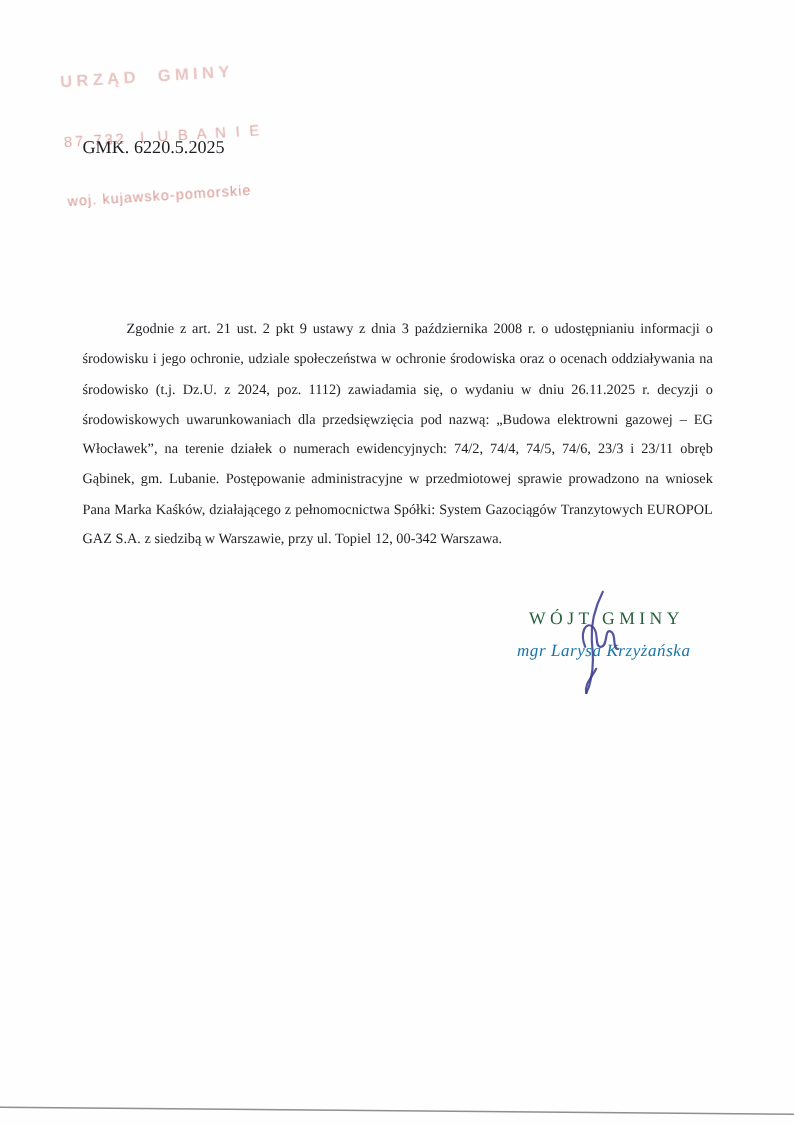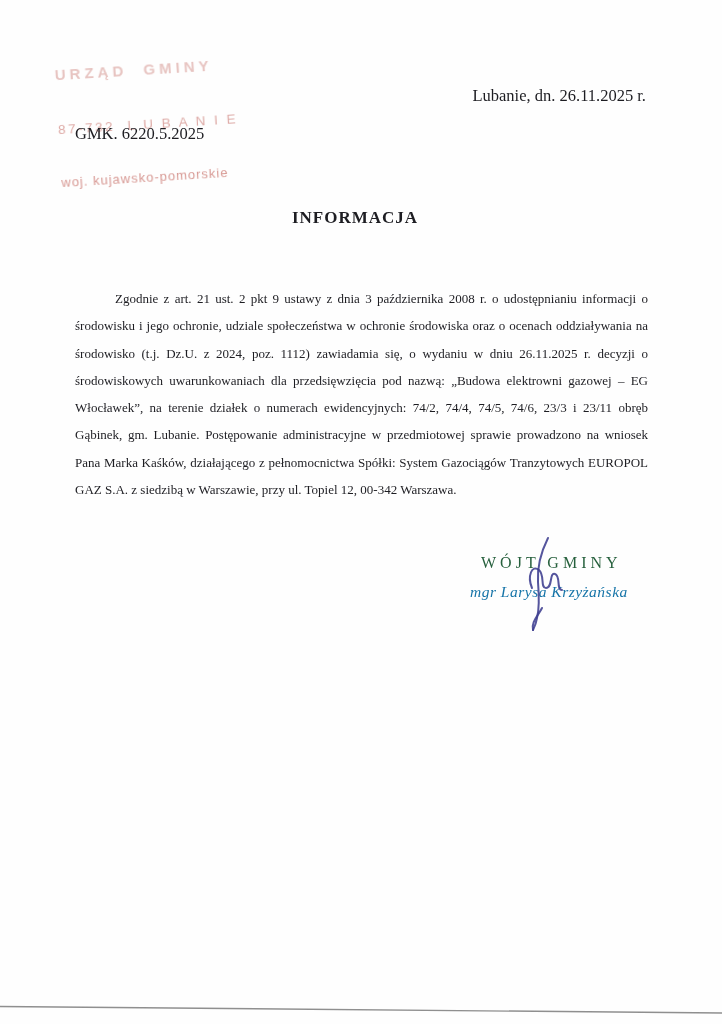--- a/index.html
+++ b/index.html
@@ -73,25 +73,23 @@
 <body>
 
 <div class="page">
 
   <div class="office-stamp" style="color: rgb(210, 139, 133);">
     <div class="l1">URZĄD  GMINY</div>
     <div class="l2">87-732  L U B A N I E</div>
     <div class="l3">woj. kujawsko-pomorskie</div>
   </div>
 
-  <div class="date-line">Lubanie, dn. 26.11.2025 r.</div>
 
   <div class="ref-number">GMK. 6220.5.2025</div>
 
-  <div class="doc-title">INFORMACJA</div>
 
   <div class="body-par">Zgodnie z art. 21 ust. 2 pkt 9 ustawy z dnia 3 października 2008 r. o udostępnianiu informacji o środowisku i jego ochronie, udziale społeczeństwa w ochronie środowiska oraz o ocenach oddziaływania na środowisko (t.j. Dz.U. z 2024, poz. 1112) zawiadamia się, o wydaniu w dniu 26.11.2025 r. decyzji o środowiskowych uwarunkowaniach dla przedsięwzięcia pod nazwą: „Budowa elektrowni gazowej – EG Włocławek”, na terenie działek o numerach ewidencyjnych: 74/2, 74/4, 74/5, 74/6, 23/3 i 23/11 obręb Gąbinek, gm. Lubanie. Postępowanie administracyjne w przedmiotowej sprawie prowadzono na wniosek Pana Marka Kaśków, działającego z pełnomocnictwa Spółki: System Gazociągów Tranzytowych EUROPOL GAZ S.A. z siedzibą w Warszawie, przy ul. Topiel 12, 00-342 Warszawa.</div>
 
   <div class="sig-title" style="color: #14532d;">WÓJT GMINY</div>
   <div class="sig-name" style="color: #0369a1;">mgr Larysa Krzyżańska</div>
 
   <svg class="sig-ink" viewBox="0 0 62 96">
     <path d="M 36 2 C 30 14, 25 30, 26 46 C 27 58, 28 70, 25 82 C 24 88, 22 92, 21 94" style="stroke: rgb(62, 62, 143);"></path>
     <path d="M 20 52 C 15 40, 20 28, 27 34 C 33 39, 28 52, 34 52 C 41 52, 37 36, 43 38 C 49 40, 44 54, 50 54" style="stroke: rgb(62, 62, 143);"></path>
     <path d="M 21 94 C 19 86, 26 80, 30 72" style="stroke: rgb(62, 62, 143);"></path>

